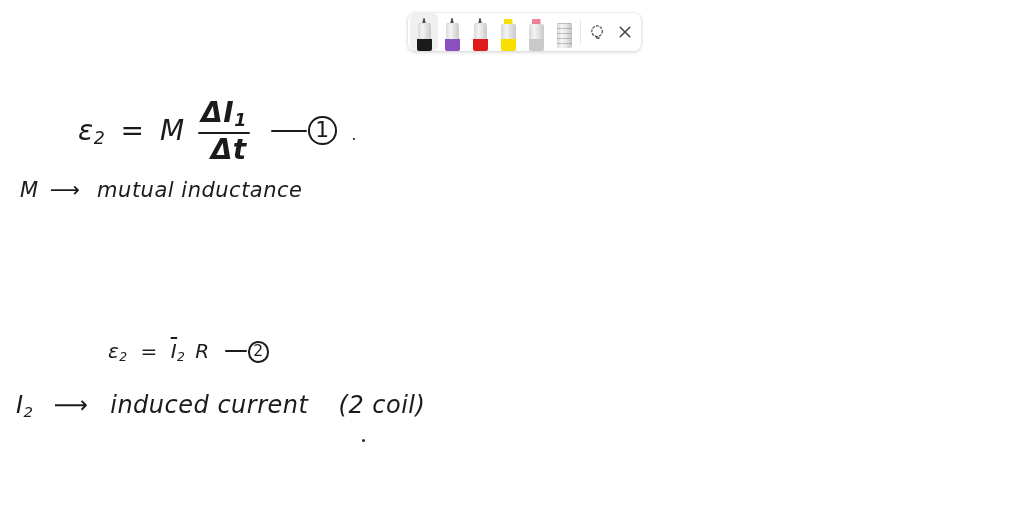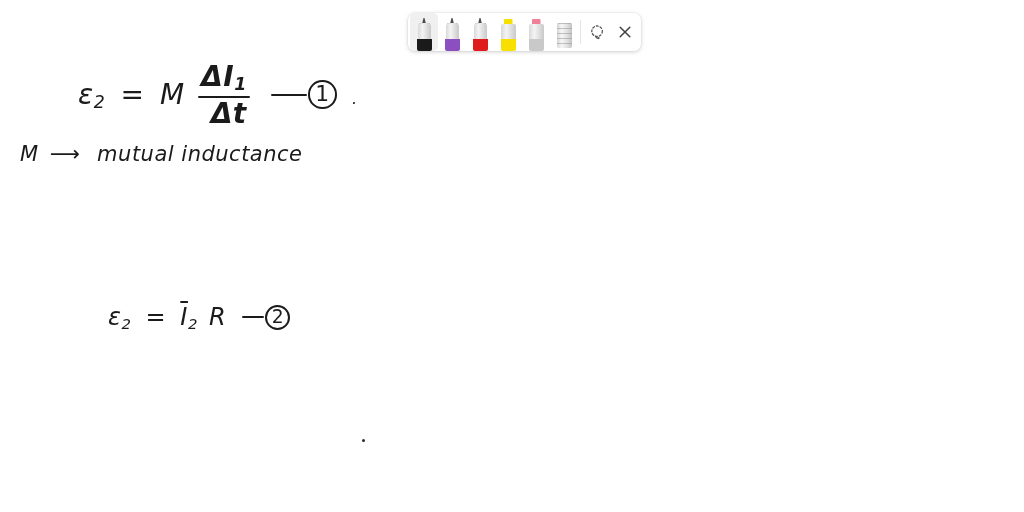--- a/index.html
+++ b/index.html
@@ -147,20 +147,21 @@
     position: absolute;
     color: #1b1b1b;
     font-family: "DejaVu Sans", sans-serif;
     white-space: nowrap;
     font-style: italic;
     letter-spacing: 0.5px;
   }
   .hw {
     font-family: "DejaVu Sans", sans-serif;
     font-style: italic;
+    margin-top: 36px;
   }
   sub {
     font-size: 0.62em;
     vertical-align: -0.25em;
   }
 
   
   .frac {
     display: inline-block;
     text-align: right;
@@ -229,28 +230,34 @@
   </div>
 
   <div class="ink-text hw" style="left:20px; top:142px; font-size:21px;">
     <span>M</span><sub></sub>
     <span class="arrow">⟶</span>
     <span style="padding-left:6px;">mutual inductance</span>
   </div>
 
 
 
-  <div class="ink-text hw" style="left:108px; top:303px; font-size:24px;">
+  <div class="ink-text hw" style="left:108px; top:303px; font-size:20px;">
     <span>ε</span><sub>2</sub>
     <span style="padding:0 6px;">=</span>
     <span style="text-decoration:overline;">I</span><sub>2</sub>
     <span style="padding-left:3px;">R</span>
     <span class="lead-dash" style="width:22px;"></span><span class="circled">2</span>
   </div>
 
+  <div class="ink-text hw" style="left:16px; top:355px; font-size:24px;">
+    <span>I</span><sub>2</sub>
+    <span class="arrow" style="padding-left:12px;">⟶</span>
+    <span style="padding-left:10px;">induced current</span>
+    <span style="padding-left:22px;">(2 coil)</span>
+  </div>
 
   <div class="stray-dot" style="left:362px; top:439px;"></div>
 
 </div>
 
 <div id="annotation-toolbar">
 
   <div class="tool-slot selected">
     <span class="pen">
       <span class="nib"></span>

